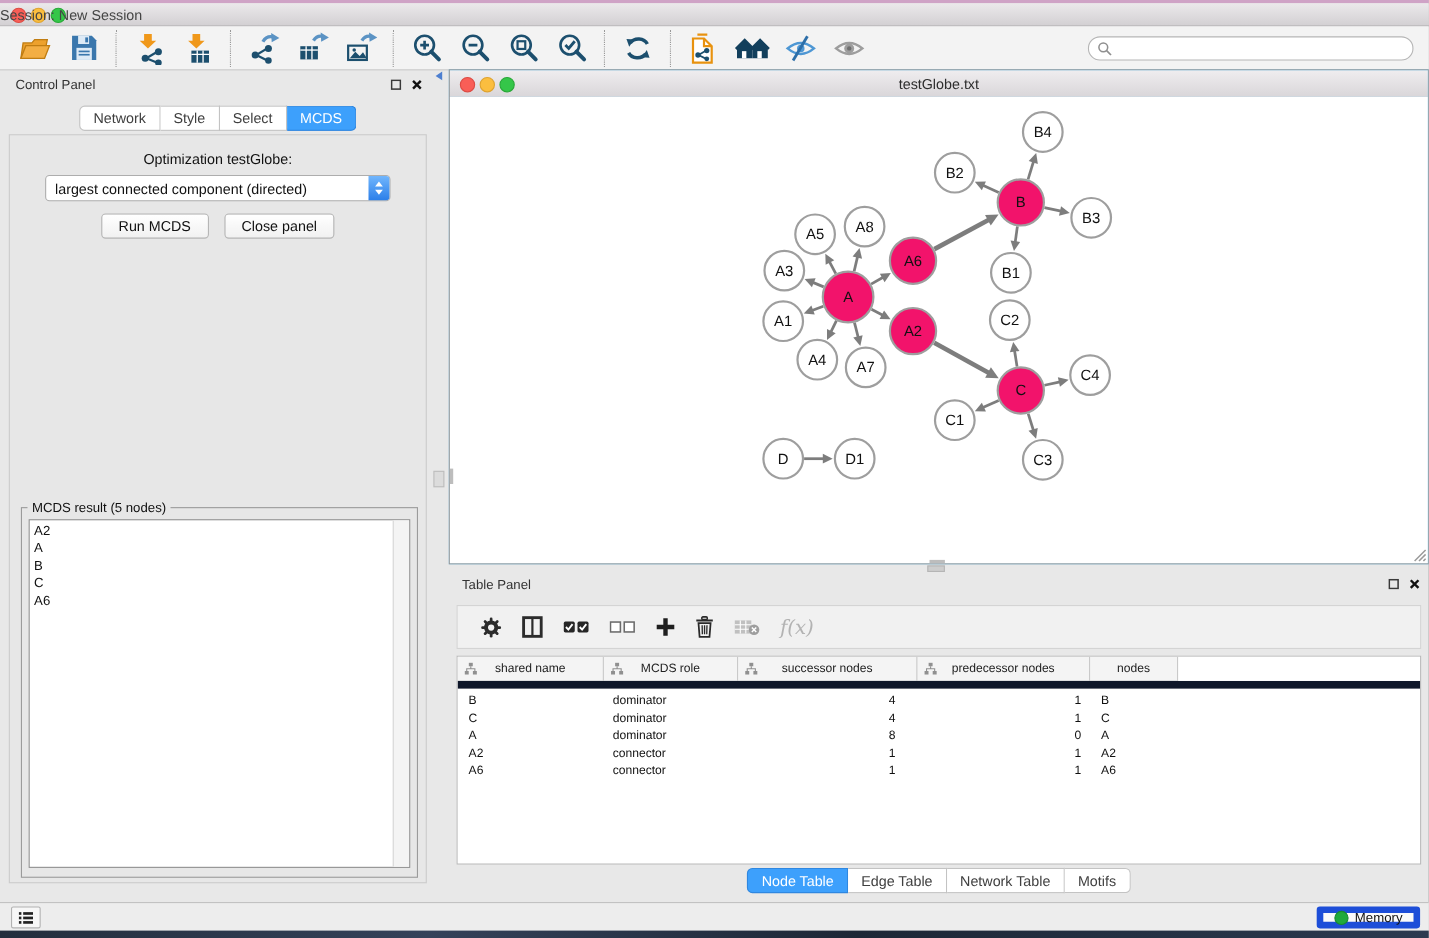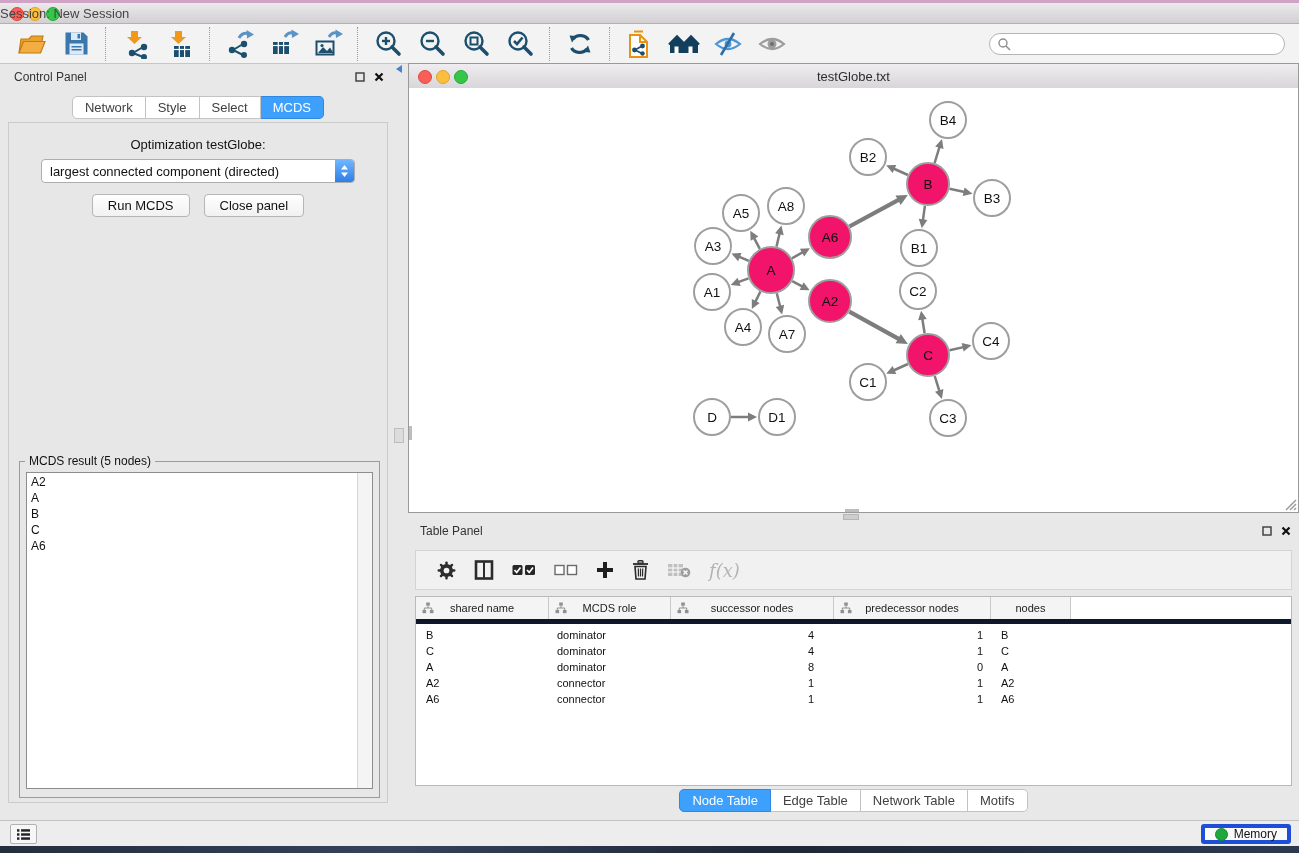--- a/index.html
+++ b/index.html
@@ -71,39 +71,39 @@
   .tickB{position:absolute;left:436px;bottom:0;width:14px;height:3px;background:#bdbdbd;}
   .grip{position:absolute;right:1px;bottom:1px;}
   
   .tpanel{position:absolute;left:408px;top:520px;width:891px;height:298px;}
   .tp-toolbar{position:absolute;left:7px;right:7px;top:30px;height:40px;background:#f1f1f1;border:1px solid #d4d4d4;
               display:flex;align-items:center;padding-left:12px;box-sizing:border-box;gap:0;}
   .tp-btn{background:none;border:none;margin:0 9px;padding:0;display:flex;align-items:center;cursor:pointer;}
   .tp-btn.disabled{cursor:default;}
   .fx{font-family:"DejaVu Serif",serif;font-style:italic;font-size:18px;color:#b3b3b3;}
   .dtable{position:absolute;left:7px;right:7px;top:76px;height:188px;border:1px solid #b9b9b9;background:#fff;overflow:hidden;}
-  .thead{display:flex;height:22px;background:#f4f4f4;border-bottom:5px solid #0f172a;justify-content:flex-end;}
+  .thead{display:flex;height:22px;background:#f4f4f4;border-bottom:7px solid #0f172a;justify-content:flex-end;}
   .th{position:relative;display:flex;align-items:center;justify-content:center;font-size:11px;color:#222;
       border-right:1px solid #c9c9c9;box-sizing:border-box;}
   .th .colicon{position:absolute;left:6px;top:5px;}
   .th-filler{flex:1;background:#fff;}
   .tbody{padding-top:3px;}
   .tr{display:flex;height:16px;align-items:center;}
   .td{font-size:11px;color:#111;box-sizing:border-box;white-space:nowrap;}
   .c0{width:133px;padding-left:10px;}
   .c1{width:122px;padding-left:8px;}
   .c2{width:163px;padding-right:20px;text-align:right;}
   .c3{width:157px;padding-right:8px;text-align:right;}
   .c4{width:80px;padding-left:10px;}
   .tp-tabs{position:absolute;left:0;right:0;bottom:6px;display:flex;justify-content:center;}
   
   .statusbar{position:absolute;left:0;top:820px;width:100%;height:26px;background:#ededed;border-top:1px solid #c2c2c2;}
   .list-btn{position:absolute;left:10px;top:3px;width:27px;height:20px;background:#f7f7f7;border:1px solid #b2b2b2;
             border-radius:2px;display:flex;align-items:center;justify-content:center;cursor:pointer;}
-  .mem-btn{position:absolute;right:8px;top:3px;height:20px;background:#fafafa;border:4px solid #1d4ed8;border-radius:3px;
+  .mem-btn{position:absolute;right:8px;top:3px;height:20px;background:#fafafa;border:6px solid #1d4ed8;border-radius:3px;
            display:flex;align-items:center;gap:6px;padding:0 10px;font-size:12px;color:#111;cursor:pointer;}
   .mem-dot{width:11px;height:11px;border-radius:50%;background:#1fa93c;border:1px solid #178a2f;}
 </style>
 </head>
 <body>
 
 <div class="screen">
   <div class="desk-top"></div>
 
   <div class="titlebar">

